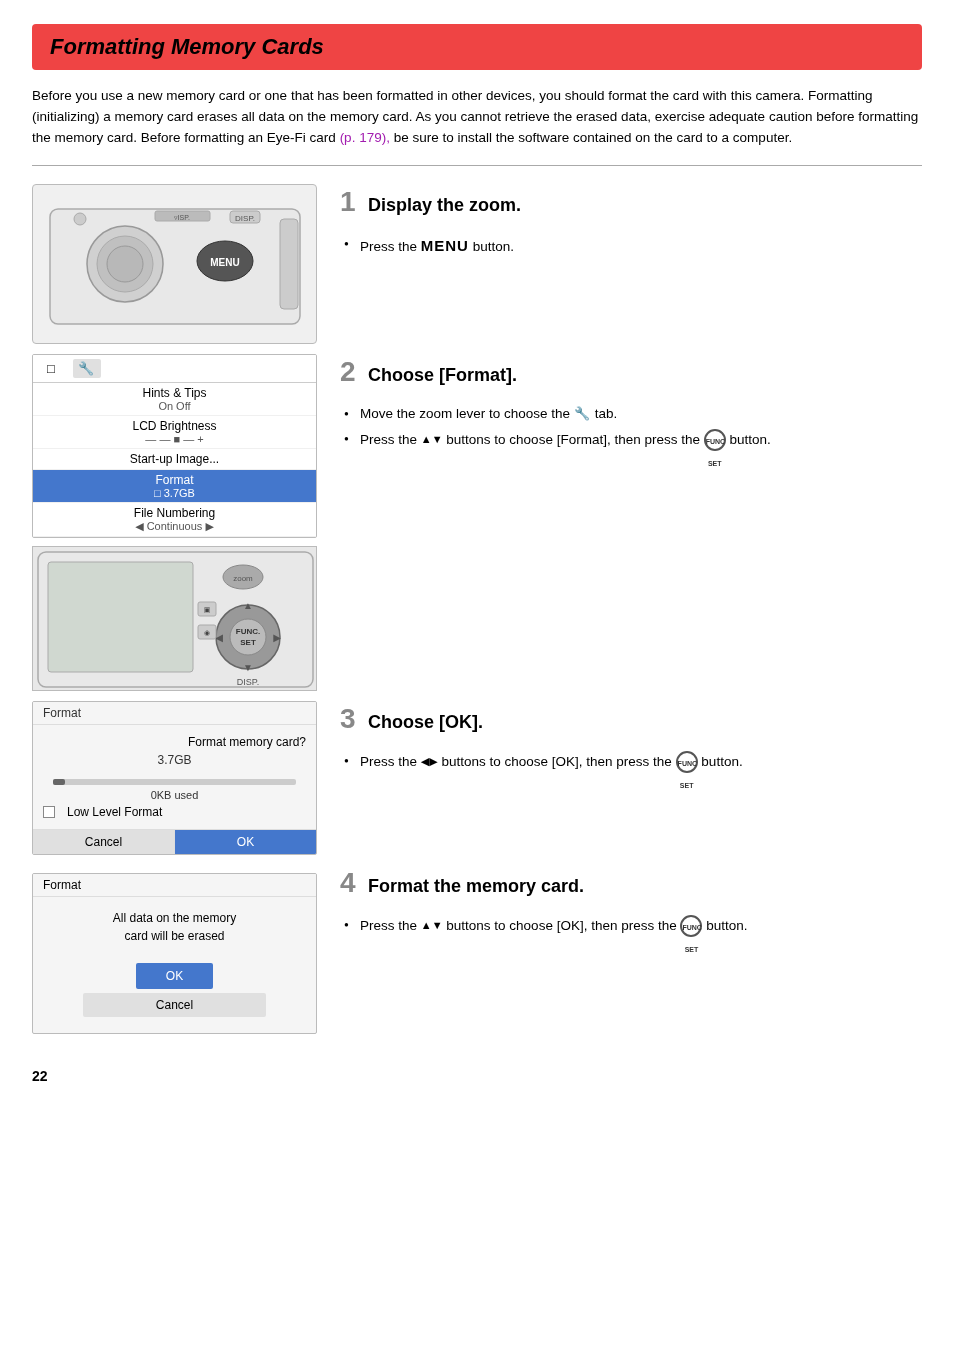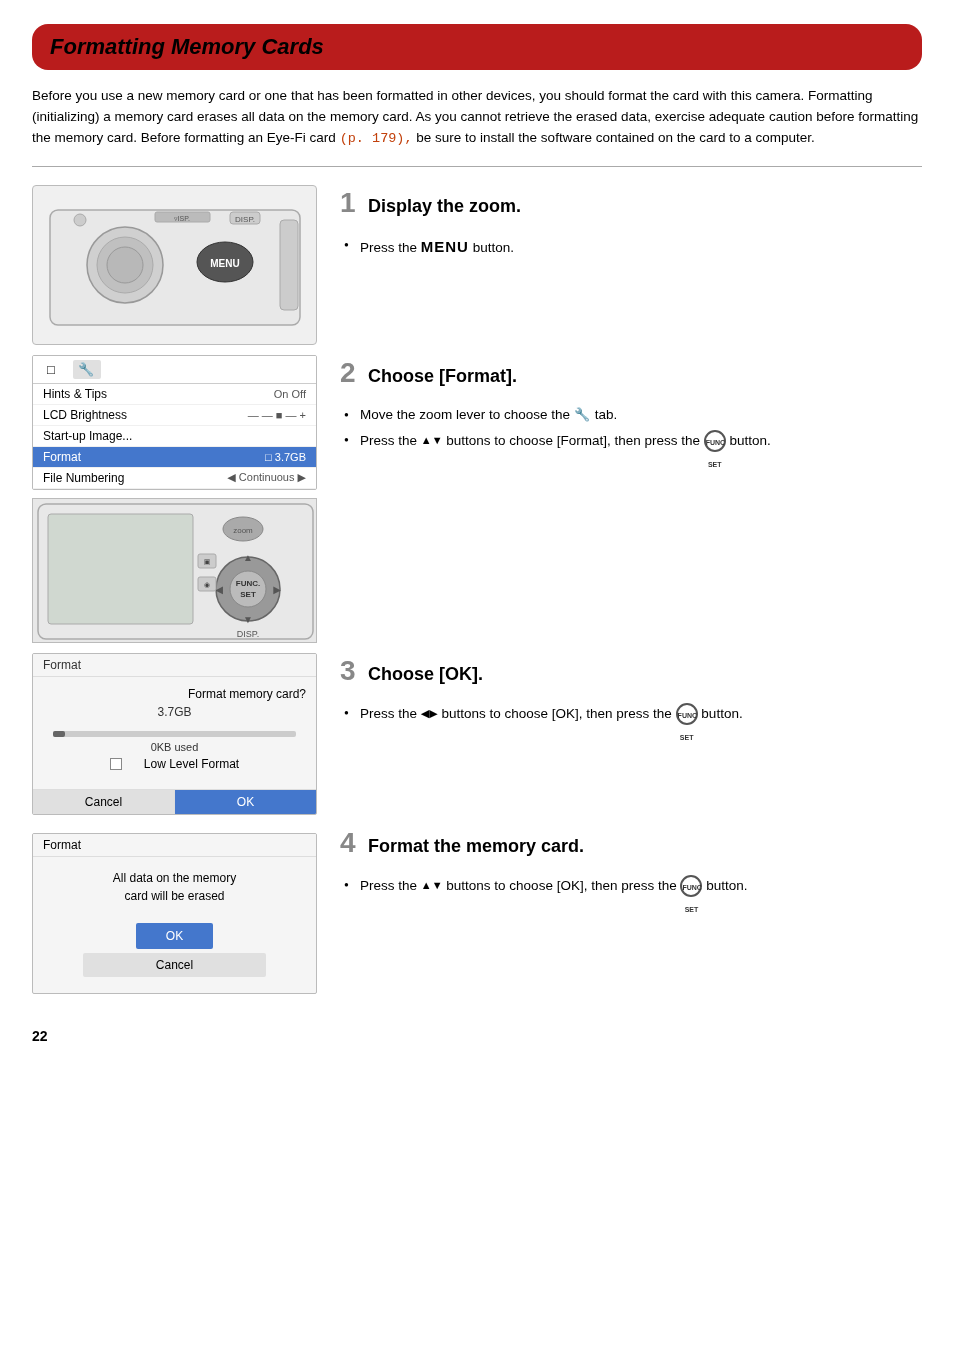--- a/index.html
+++ b/index.html
@@ -7,41 +7,40 @@
       background: #fff;
       font-family: Arial, Helvetica, sans-serif;
       font-size: 14px;
       color: #000;
       width: 954px;
       min-height: 1345px;
       padding: 24px 32px 32px 32px;
     }
 
     .page-title-box {
-      background: #b91c1c;
-      border-radius: 16px;
+      background: #ef4444;
+      border-radius: 4px;
       padding: 10px 18px;
       margin-bottom: 16px;
     }
     .page-title {
       font-size: 22px;
       font-weight: 900;
       font-style: italic;
       font-family: Arial Black, Arial, sans-serif;
     }
 
     .intro-text {
       font-size: 13.5px;
       line-height: 1.55;
       margin-bottom: 16px;
     }
     .intro-link {
-      color: #c2410c;
+      color: #a21caf;
       text-decoration: none;
-      font-family: Liberation Mono, monospace;
     }
 
     hr.section-divider {
       border: none;
       border-top: 1px solid #aaa;
       margin-bottom: 18px;
     }
 
     .steps-container {
       display: flex;
@@ -187,20 +186,21 @@
     .menu-rows {
       padding: 0;
     }
     .menu-row {
       display: flex;
       justify-content: space-between;
       padding: 3px 10px;
       font-size: 12px;
       border-bottom: 1px solid #f0f0f0;
       align-items: center;
+      flex-direction: column;
     }
     .menu-row.highlighted {
       background: #4477cc;
       color: #fff;
     }
     .menu-row-label {}
     .menu-row-value { color: #555; font-size: 11px; }
     .menu-row.highlighted .menu-row-value { color: #fff; }
     .menu-footer {
       font-size: 10px;
@@ -263,23 +263,22 @@
       border-radius: 2px;
     }
     .format-used {
       font-size: 11px;
       color: #333;
       margin-bottom: 4px;
     }
     .format-checkbox-row {
       display: flex;
       align-items: center;
-      justify-content: center;
-      gap: 22px;
-      margin-bottom: 8px;
+      justify-content: flex-start;
+      gap: 12px;
       font-size: 12px;
     }
     .format-checkbox {
       width: 12px; height: 12px;
       border: 1px solid #888;
       background: #fff;
       display: inline-block;
     }
     .format-btns {
       display: flex;

